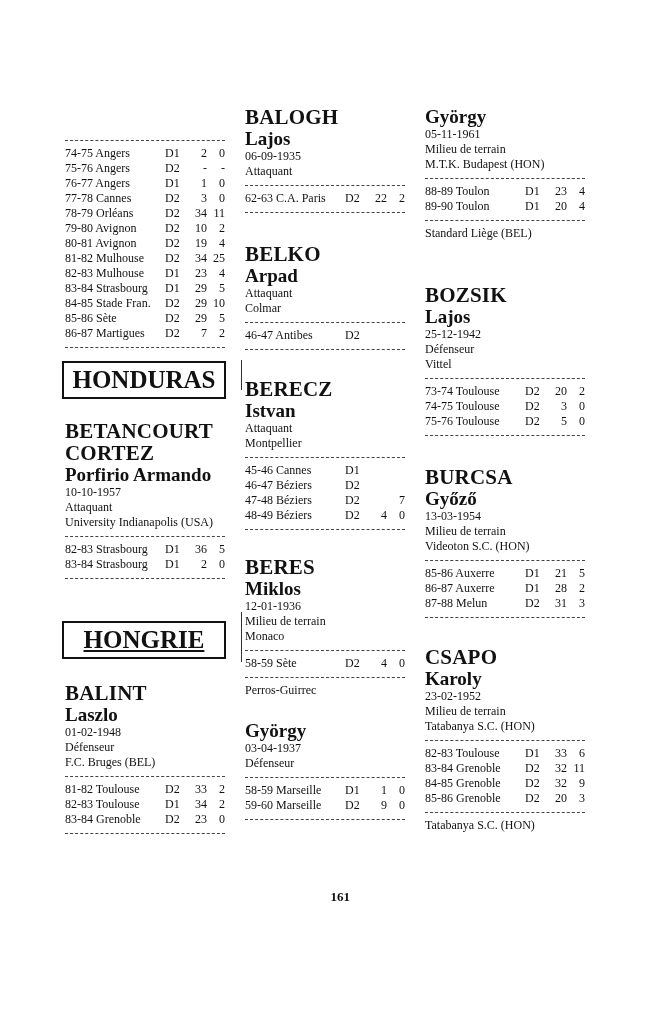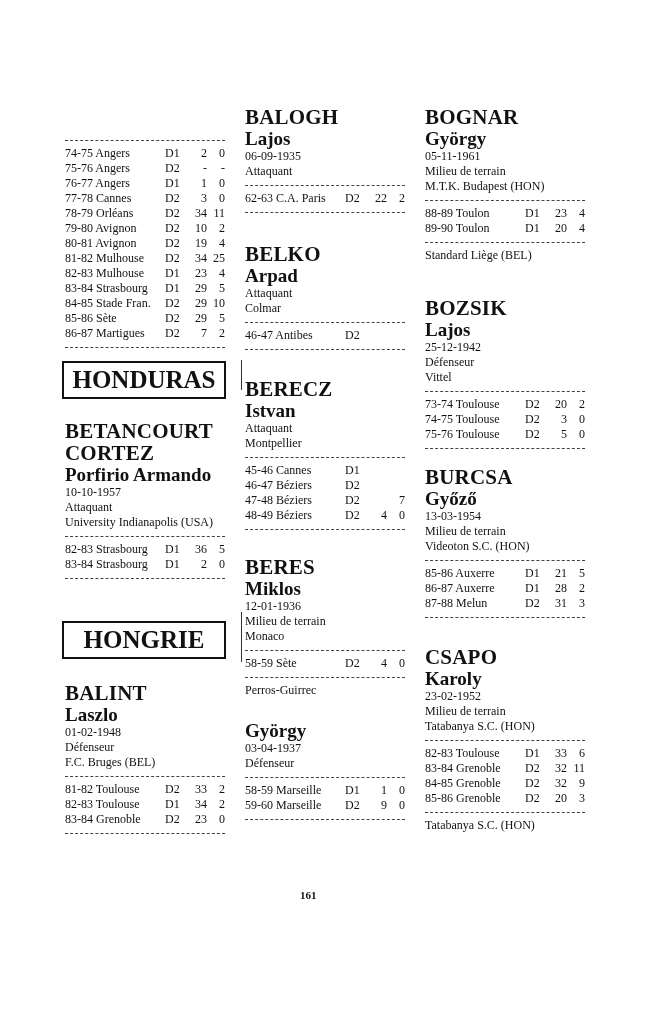--- a/index.html
+++ b/index.html
@@ -11,22 +11,22 @@
     .given { font-weight: bold; font-size: 19px; line-height: 21px; }
     .meta { font-size: 12px; line-height: 15px; }
     .dash { height: 0; border-top: 1px dashed #444; margin: 6px 0 5px 0; width: 160px; }
     .row { display: flex; font-size: 12px; line-height: 15px; }
     .row .season { width: 100px; white-space: nowrap; }
     .row .div { width: 22px; }
     .row .m { width: 20px; text-align: right; }
     .row .g { width: 18px; text-align: right; }
     .country { position: absolute; border: 2px solid #111; font-weight: bold;
                font-size: 25px; text-align: center; line-height: 34px; height: 34px; }
-    .pagenum { position: absolute; left: 300px; top: 889px; width: 50px; text-align: left;
-               font-weight: bold; font-size: 11px; }
+    .pagenum { position: absolute; left: 300px; top: 889px; width: 50px; text-align: right;
+               font-weight: bold; font-size: 13px; }
     .vline { position: absolute; width: 1px; background: #333; }
   </style>
 </head>
 <body>
 
 <div class="col" style="left:65px; top:0;">
 
   <div class="blk" style="top:108px;margin-top:32px;">
     <div class="dash" style="margin-top:0"></div>
     <div>
@@ -130,21 +130,21 @@
       </div>
     <div class="row">
         <span class="season">83-84 Strasbourg</span>
         <span class="div">D1</span>
         <span class="m">2</span>
         <span class="g">0</span>
       </div>
     <div class="dash"></div>
   </div>
 
-  <div class="country" style="left:-3px; top:621px; width:160px;">HONGRIE</div>
+  <div class="country" style="left:-3px; top:621px; width:160px;text-decoration:underline;">HONGRIE</div>
 
   <div class="blk" style="top:682px;">
     <div class="surname">BALINT</div>
     <div class="given">Laszlo</div>
     <div class="meta">01-02-1948</div>
     <div class="meta">Défenseur</div>
     <div class="meta">F.C. Bruges (BEL)</div>
     <div class="dash"></div>
     <div class="row">
         <span class="season">81-82 Toulouse</span>
@@ -270,21 +270,20 @@
         <span class="m">9</span>
         <span class="g">0</span>
       </div>
     <div class="dash"></div>
   </div>
 </div>
 
 <div class="col" style="left:425px; top:0;">
 
   <div class="blk" style="top:106px;">
-    <div class="surname">BOGNAR</div>
     <div class="given">György</div>
     <div class="meta">05-11-1961</div>
     <div class="meta">Milieu de terrain</div>
     <div class="meta">M.T.K. Budapest (HON)</div>
     <div class="dash"></div>
     <div class="row">
         <span class="season">88-89 Toulon</span>
         <span class="div">D1</span>
         <span class="m">23</span>
         <span class="g">4</span>
@@ -292,21 +291,21 @@
     <div class="row">
         <span class="season">89-90 Toulon</span>
         <span class="div">D1</span>
         <span class="m">20</span>
         <span class="g">4</span>
       </div>
     <div class="dash"></div>
     <div class="meta">Standard Liège (BEL)</div>
   </div>
 
-  <div class="blk" style="top:297px;">
+  <div class="blk" style="top:284px;">
     <div class="surname">BOZSIK</div>
     <div class="given">Lajos</div>
     <div class="meta">25-12-1942</div>
     <div class="meta">Défenseur</div>
     <div class="meta">Vittel</div>
     <div class="dash"></div>
     <div class="row">
         <span class="season">73-74 Toulouse</span>
         <span class="div">D2</span>
         <span class="m">20</span>

